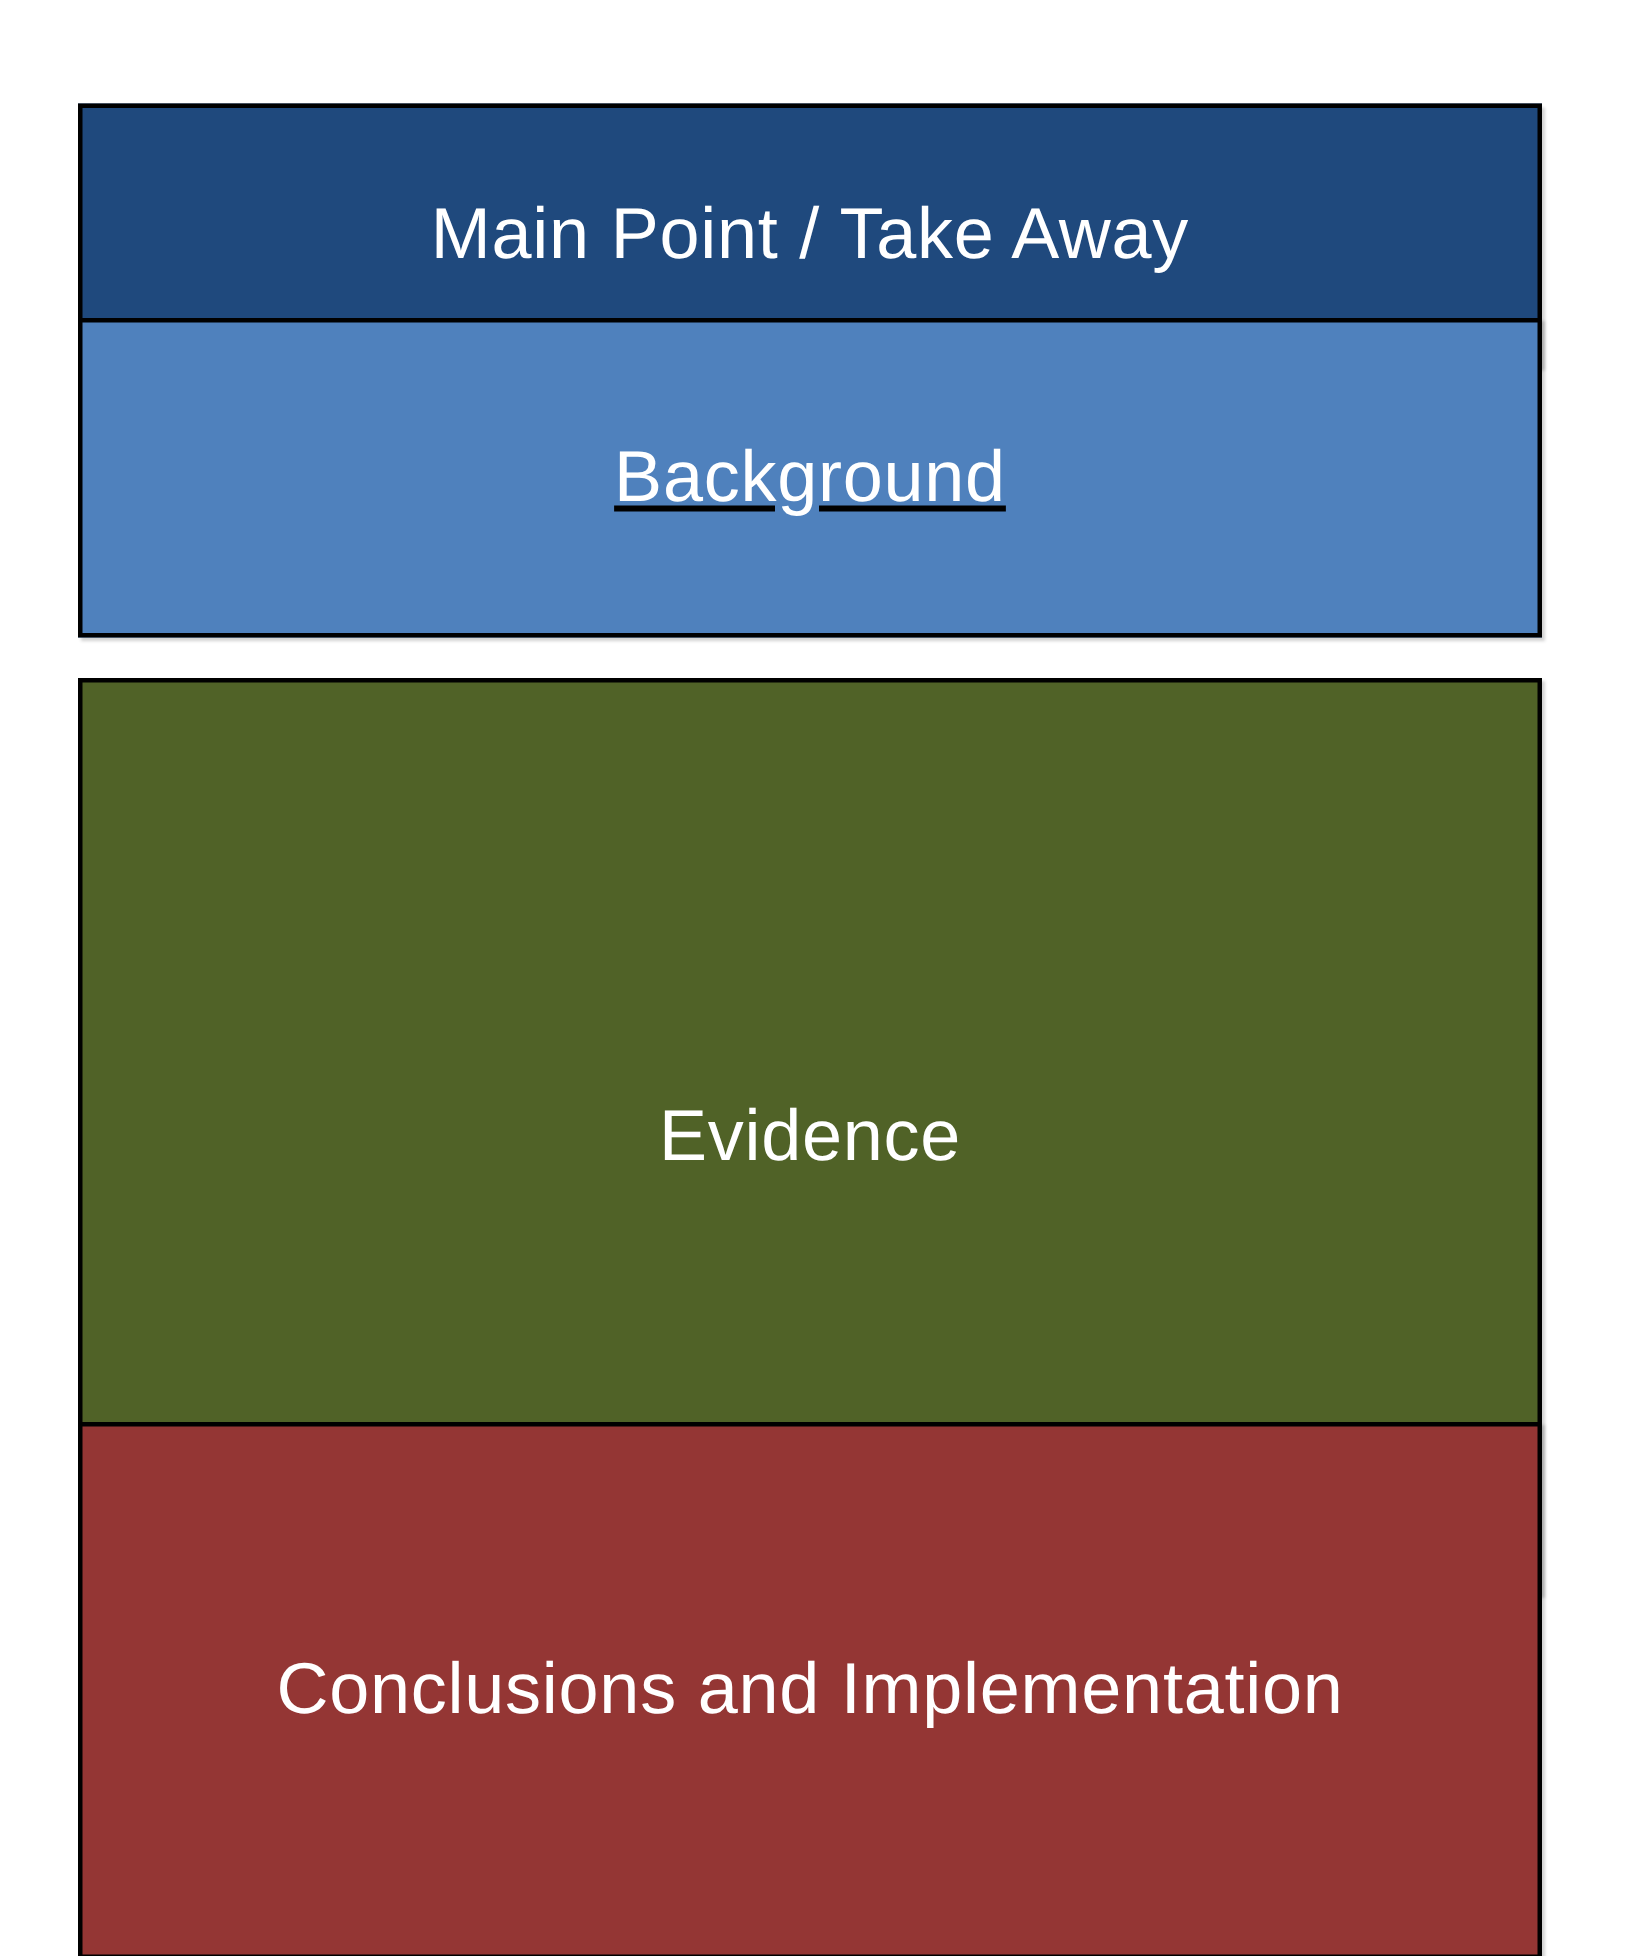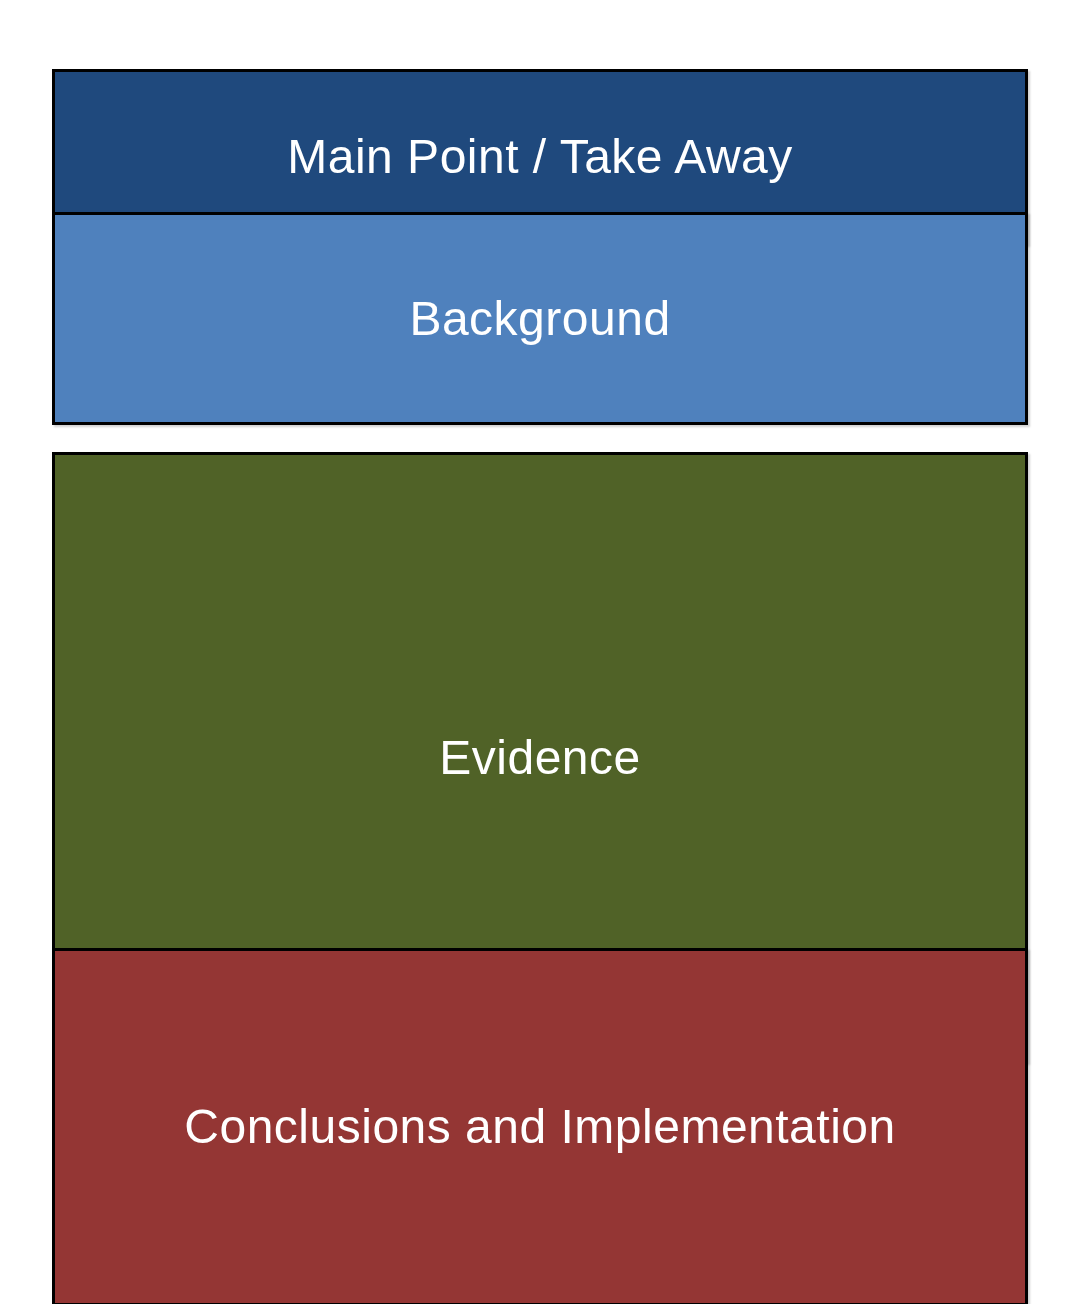--- a/index.html
+++ b/index.html
@@ -40,21 +40,21 @@
 </style>
 </head>
 <body>
 
 <div class="canvas">
 
   <div class="diagram-box" id="box-main-point" style="background-color: rgb(31, 73, 125);">
     <span class="box-label">Main Point / Take Away</span>
   </div>
 
-  <div class="diagram-box" id="box-background" style="background-color: rgb(79, 129, 189);">
+  <div class="diagram-box" id="box-background" style="background-color: rgb(79, 129, 189); text-decoration: underline;">
     <span class="box-label">Background</span>
   </div>
 
   <div class="diagram-box" id="box-evidence" style="background-color: rgb(80, 98, 39);">
     <span class="box-label">Evidence</span>
   </div>
 
   <div class="diagram-box" id="box-conclusions" style="background-color: rgb(148, 54, 52);">
     <span class="box-label">Conclusions and Implementation</span>
   </div>

